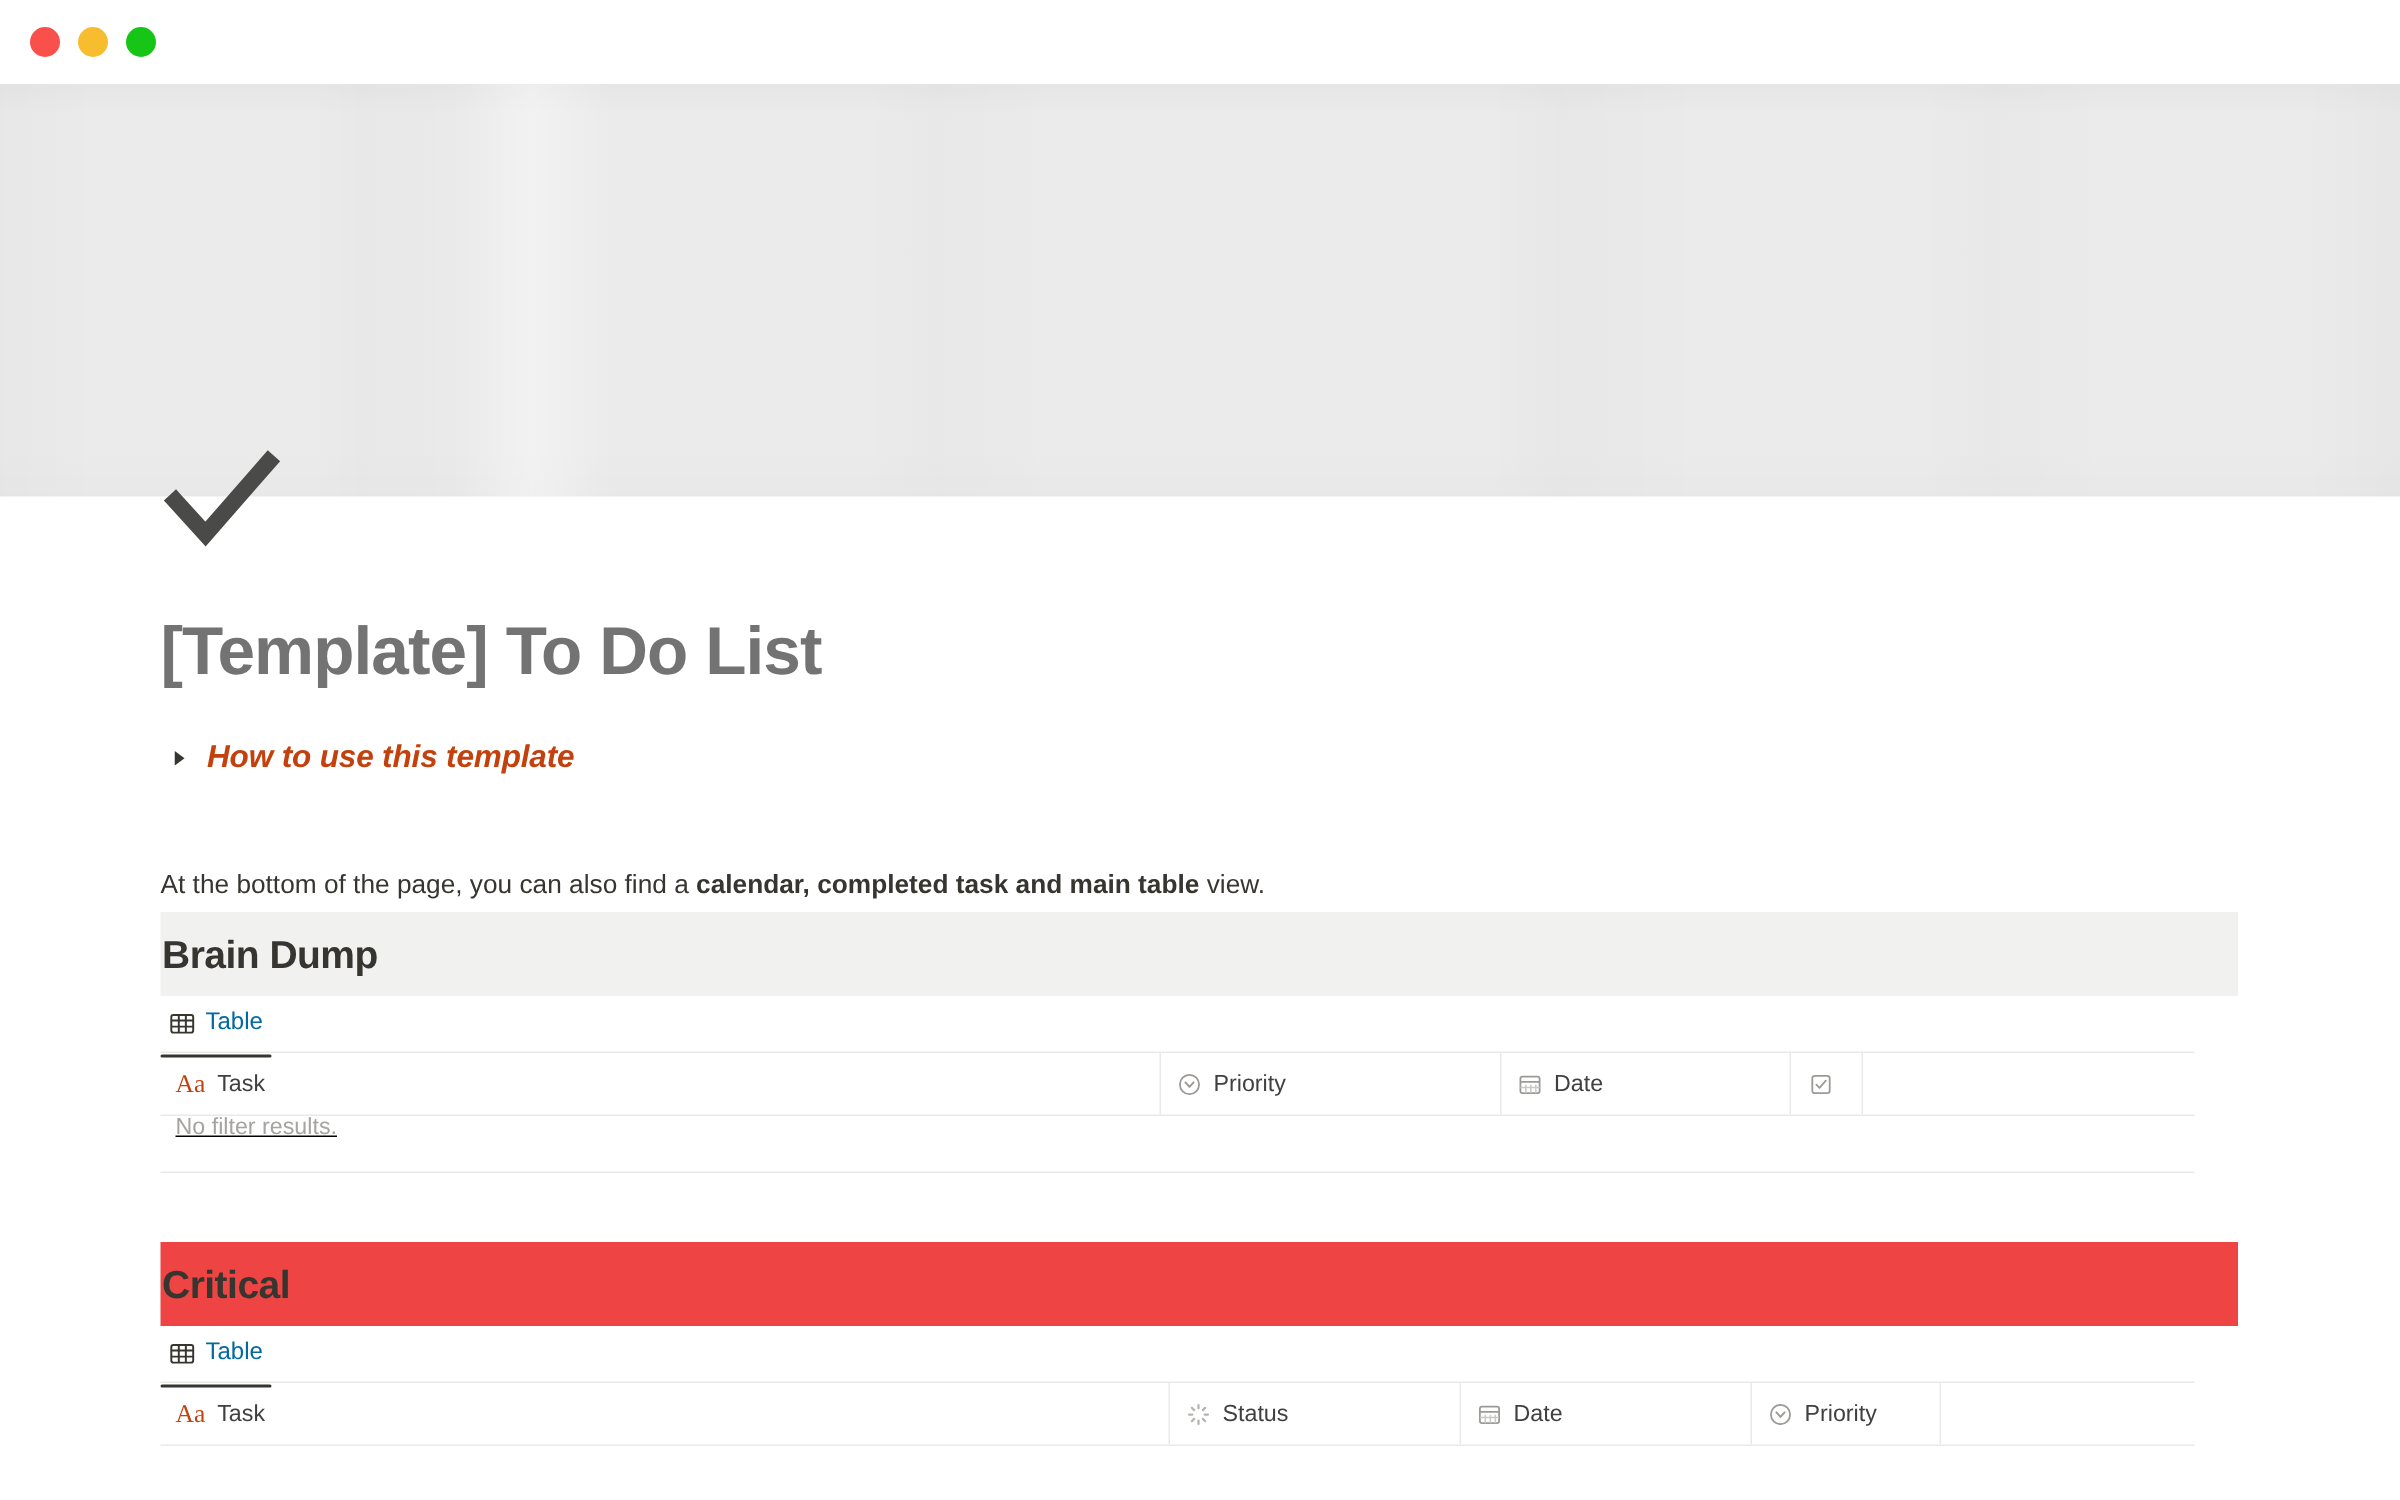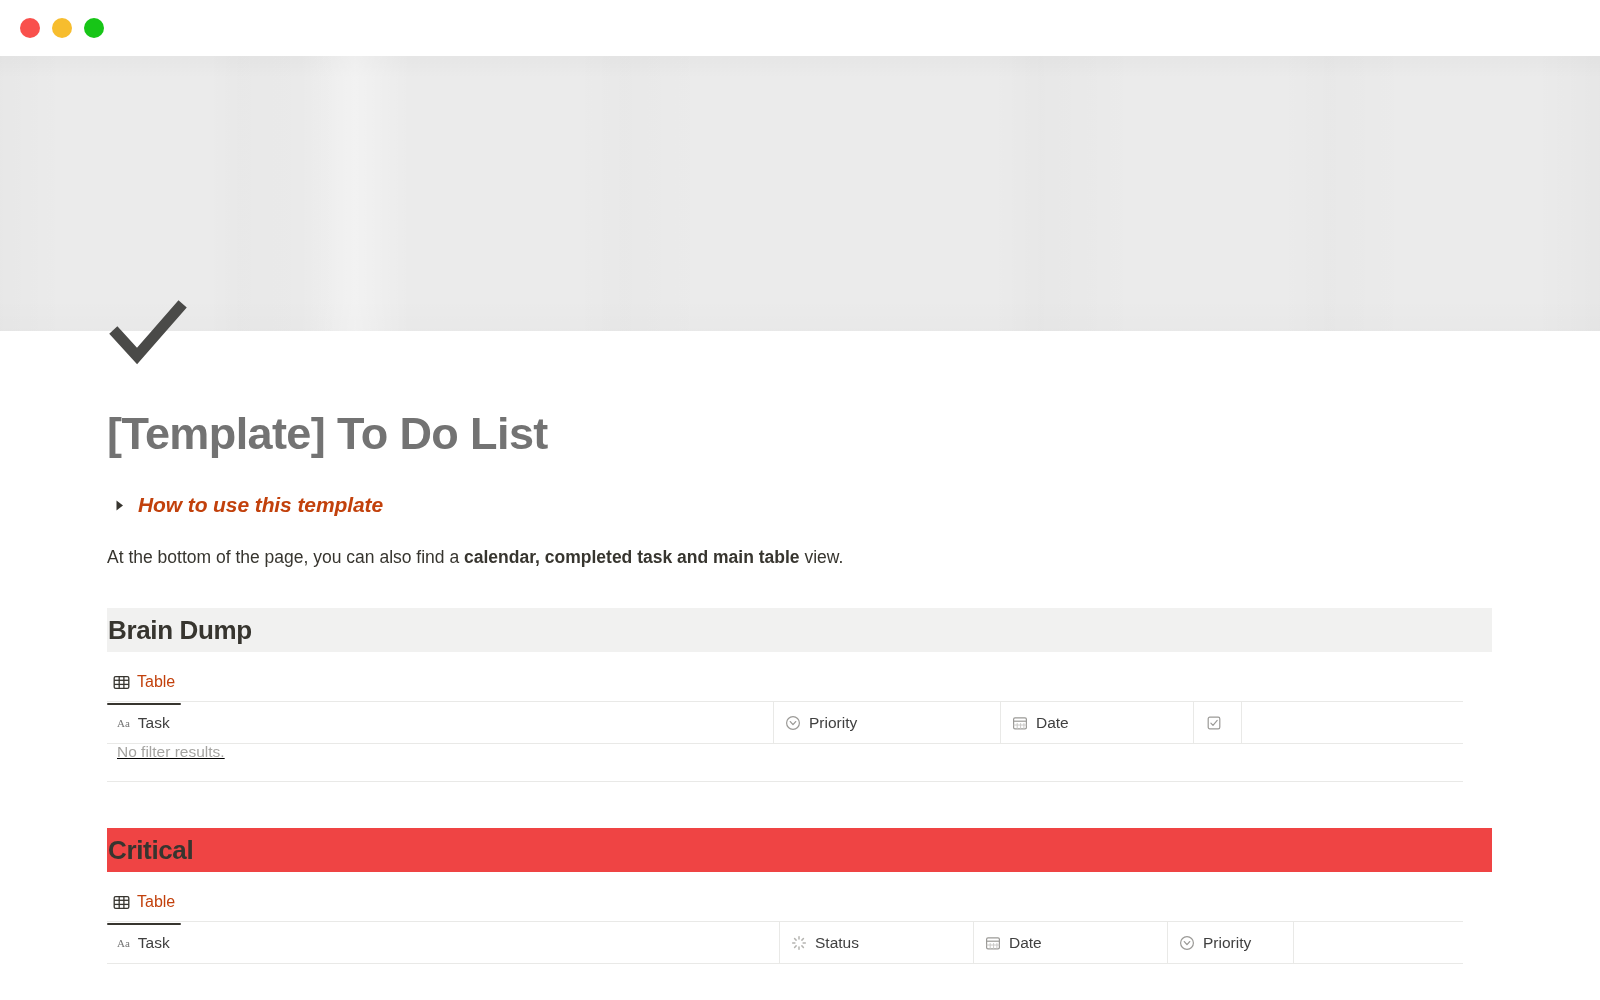--- a/index.html
+++ b/index.html
@@ -135,34 +135,34 @@
     font-style: italic;
     color: #c2410c;
     letter-spacing: -0.1px;
     white-space: nowrap;
   }
 
   
   .paragraph {
     position: absolute;
     left: 107px;
-    top: 488px;
+    top: 520px;
     font-size: 17.5px;
     line-height: 1.5;
     color: #37352f;
     white-space: nowrap;
   }
   .paragraph b { font-weight: 700; }
 
   
   .section-band {
     position: absolute;
     left: 107px;
     width: 1385px;
-    height: 44px;
+    height: 56px;
     display: flex;
     align-items: center;
   }
   .section-band .section-title {
     font-size: 26px;
     font-weight: 700;
     color: #37352f;
     letter-spacing: -0.35px;
     line-height: 1;
     padding-left: 1px;
@@ -181,21 +181,21 @@
     align-items: center;
     gap: 7px;
     height: 36px;
     padding: 0 6px 0 5px;
     position: relative;
   }
   .db-tab .tab-icon { display: flex; width: 18px; height: 18px; align-items: center; justify-content: center; }
   .db-tab .tab-icon svg { display: block; }
   .db-tab .tab-label {
     font-size: 16px;
-    color: #c2410c;
+    color: #0369a1;
     font-weight: 400;
     line-height: 1;
   }
   .db-tab.active::after {
     content: "";
     position: absolute;
     left: 0; right: 0;
     bottom: -5px;
     height: 2.5px;
     background: #37352f;
@@ -230,22 +230,22 @@
     flex: none;
   }
   .th .th-icon svg { display: block; }
   .th .th-label {
     font-size: 15.5px;
     color: #404040;
     white-space: nowrap;
     line-height: 1;
   }
   .th.th-aa .th-icon {
-    font-size: 11px;
-    color: #737373;
+    font-size: 17px;
+    color: #c2410c;
     font-family: "Liberation Serif", serif;
     letter-spacing: 0px;
     width: auto;
   }
 
   .tbl-empty {
     height: 38px;
     display: flex;
     align-items: flex-start;
     padding-left: 10px;

